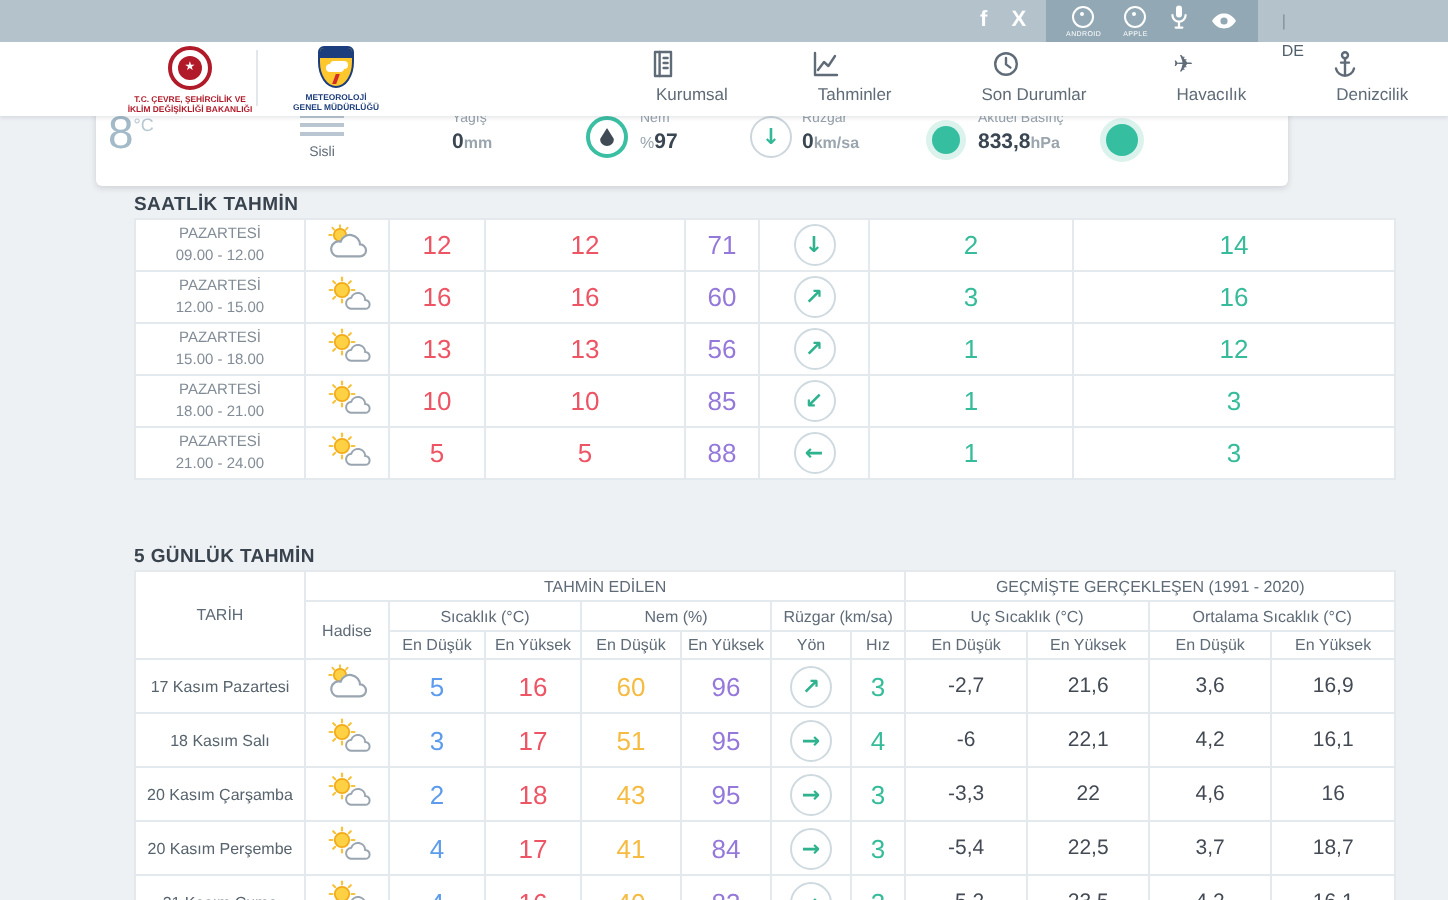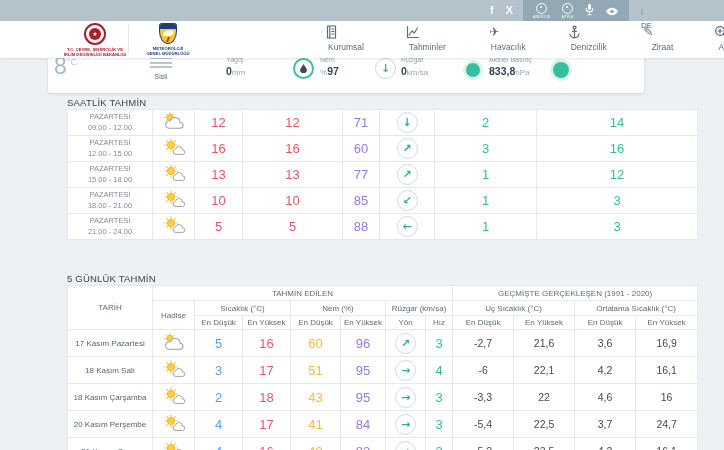--- a/index.html
+++ b/index.html
@@ -49,32 +49,32 @@
         box-shadow:0 1px 3px rgba(50,60,70,.18);z-index:1;}
   .bigtemp{position:absolute;left:6px;top:8px;font-size:23px;color:#a3bac8;font-weight:normal;}
   .bigtemp sup{font-size:9px;color:#b7c8d3;}
   .fogwrap{position:absolute;left:100px;top:12px;width:26px;text-align:center;}
   .fogicon{width:22px;height:13px;margin:0 auto;
            background:repeating-linear-gradient(180deg,#b9c6d1 0 2px,transparent 2px 4.5px);}
   .fogwrap .cond{font-size:7px;color:#5f6b77;margin-top:3px;}
   .metric{position:absolute;top:11px;}
   .metric .mlabel{font-size:7px;color:#96a1ab;line-height:8px;white-space:nowrap;}
   .metric .mval{font-size:10.5px;color:#3a4651;font-weight:bold;line-height:13px;margin-top:1px;white-space:nowrap;}
-  .metric .munit{font-size:8px;color:#9aa5ae;font-weight:normal;}
+  .metric .munit{font-size:8px;color:#9aa5ae;font-weight:bold;}
   .metric .mprefix{font-size:8px;color:#9aa5ae;font-weight:normal;}
   .ring{position:absolute;top:13px;width:21px;height:21px;border-radius:50%;box-sizing:border-box;
         display:flex;align-items:center;justify-content:center;}
   .ring.teal{border:2px solid #3bbfa3;}
   .ring.gray{border:1.5px solid #ccd6dc;color:#35b897;font-family:"DejaVu Sans",sans-serif;font-size:11px;font-weight:bold;}
   .drop{width:7px;height:9px;background:#3f4a54;border-radius:50% 50% 50% 50%/60% 60% 40% 40%;
         clip-path:polygon(50% 0,100% 62%,100% 100%,0 100%,0 62%);}
   .dot{position:absolute;border-radius:50%;background:#35bfa0;box-shadow:0 0 0 3px #dcf2ec;}
 
   
-  .sec-title{position:absolute;left:67px;font-size:9.5px;font-weight:normal;color:#39434e;letter-spacing:.2px;}
+  .sec-title{position:absolute;left:67px;font-size:9.5px;font-weight:bold;color:#39434e;letter-spacing:.2px;}
 
   
   table.wx{position:absolute;left:67px;width:630px;border-collapse:collapse;table-layout:fixed;background:#fff;}
   table.wx td,table.wx th{border:1px solid #e4e9ee;text-align:center;vertical-align:middle;padding:0;overflow:hidden;}
   table.wx th{font-weight:normal;font-size:8px;color:#5f6b77;}
   .saat{font-size:7.5px;color:#828c96;line-height:1.35;margin-left:16px;}
   .v{font-size:13px;font-family:"Liberation Sans",sans-serif;}
   .red{color:#ed5565;} .purple{color:#9579da;} .teal{color:#37bc9b;}
   .blue{color:#5d9cec;} .orange{color:#f6bb42;}
   .h-blue{color:#5d9cec;} .h-red{color:#ed5565;} .h-orange{color:#f6bb42;} .h-purple{color:#9579da;}
@@ -160,20 +160,29 @@
       <div class="nav-item">
         <span class="nicon">
           <svg width="14" height="14" viewBox="0 0 14 14">
               <path d="M1.5 1.5v11h11"></path>
               <path d="M3 10l3-4 2.2 2 3.3-5"></path>
             </svg>
         </span>
         <span class="nlabel">Tahminler</span>
       </div>
       <div class="nav-item">
+        <span class="nicon">
+          <svg width="14" height="14" viewBox="0 0 14 14">
+              <circle cx="7" cy="7" r="5.4"></circle>
+              <path d="M7 4v3.2l2.2 1.6"></path>
+            </svg>
+        </span>
+        <span class="nlabel">Son Durumlar</span>
+      </div>
+      <div class="nav-item">
         <span class="nicon">✈</span>
         <span class="nlabel">Havacılık</span>
       </div>
       <div class="nav-item">
         <span class="nicon">
           <svg width="13" height="14" viewBox="0 0 13 14">
               <circle cx="6.5" cy="2.6" r="1.5"></circle>
               <path d="M6.5 4.2V12M2 9.2a4.6 4.6 0 0 0 9 0M4.5 6.3h4"></path>
             </svg>
         </span>
@@ -317,21 +326,21 @@
                   <line x1="4.6" y1="2.6" x2="5.6" y2="3.6"></line>
                   <line x1="12.4" y1="3.6" x2="13.4" y2="2.6"></line>
                   <line x1="4.6" y1="11.4" x2="5.6" y2="10.4"></line>
                   <line x1="9" y1="11.8" x2="9" y2="13.2"></line>
                 </g>
                 <circle cx="9" cy="7" r="3.6" fill="#fdd143" stroke="#f3ab19" stroke-width="0.9"></circle>
                 <path d="M14 16.4 h6.6 a2.2 2.2 0 0 0 0 -4.4 a3.6 3.6 0 0 0 -7 -1.1 a2.6 2.6 0 0 0 0.4 5.5 z" fill="#fff" stroke="#99a5b0" stroke-width="1"></path>
               </svg></span></td>
       <td class="v red">13</td>
       <td class="v red">13</td>
-      <td class="v purple">77</td>
+      <td class="v purple">56</td>
       <td><span class="dirb">
               <span>↗</span>
             </span></td>
       <td class="v teal">1</td>
       <td class="v teal">12</td>
     </tr>
     <tr style="height:26px">
       <td class="saat">
             <div>PAZARTESİ</div>
             <div>18.00 - 21.00</div>
@@ -479,21 +488,21 @@
       <td><span class="dirb">
               <span>→</span>
             </span></td>
       <td class="v teal">4</td>
       <td class="histv">-6</td>
       <td class="histv">22,1</td>
       <td class="histv">4,2</td>
       <td class="histv">16,1</td>
     </tr>
     <tr style="height:27px">
-      <td class="datecell">18 Kasım Çarşamba</td>
+      <td class="datecell">20 Kasım Çarşamba</td>
       <td><span class="wic"><svg width="24" height="17" viewBox="0 0 24 17">
                 <g stroke="#f8c33c" stroke-width="1.1" stroke-linecap="round">
                   <line x1="9" y1="0.8" x2="9" y2="2.2"></line>
                   <line x1="2.8" y1="7" x2="4.2" y2="7"></line>
                   <line x1="13.8" y1="7" x2="15.2" y2="7"></line>
                   <line x1="4.6" y1="2.6" x2="5.6" y2="3.6"></line>
                   <line x1="12.4" y1="3.6" x2="13.4" y2="2.6"></line>
                   <line x1="4.6" y1="11.4" x2="5.6" y2="10.4"></line>
                   <line x1="9" y1="11.8" x2="9" y2="13.2"></line>
                 </g>
@@ -532,21 +541,21 @@
       <td class="v red">17</td>
       <td class="v orange">41</td>
       <td class="v purple">84</td>
       <td><span class="dirb">
               <span>→</span>
             </span></td>
       <td class="v teal">3</td>
       <td class="histv">-5,4</td>
       <td class="histv">22,5</td>
       <td class="histv">3,7</td>
-      <td class="histv">24,7</td>
+      <td class="histv">18,7</td>
     </tr>
     <tr style="height:27px">
       <td class="datecell">21 Kasım Cuma</td>
       <td><span class="wic"><svg width="24" height="17" viewBox="0 0 24 17">
                 <g stroke="#f8c33c" stroke-width="1.1" stroke-linecap="round">
                   <line x1="9" y1="0.8" x2="9" y2="2.2"></line>
                   <line x1="2.8" y1="7" x2="4.2" y2="7"></line>
                   <line x1="13.8" y1="7" x2="15.2" y2="7"></line>
                   <line x1="4.6" y1="2.6" x2="5.6" y2="3.6"></line>
                   <line x1="12.4" y1="3.6" x2="13.4" y2="2.6"></line>

